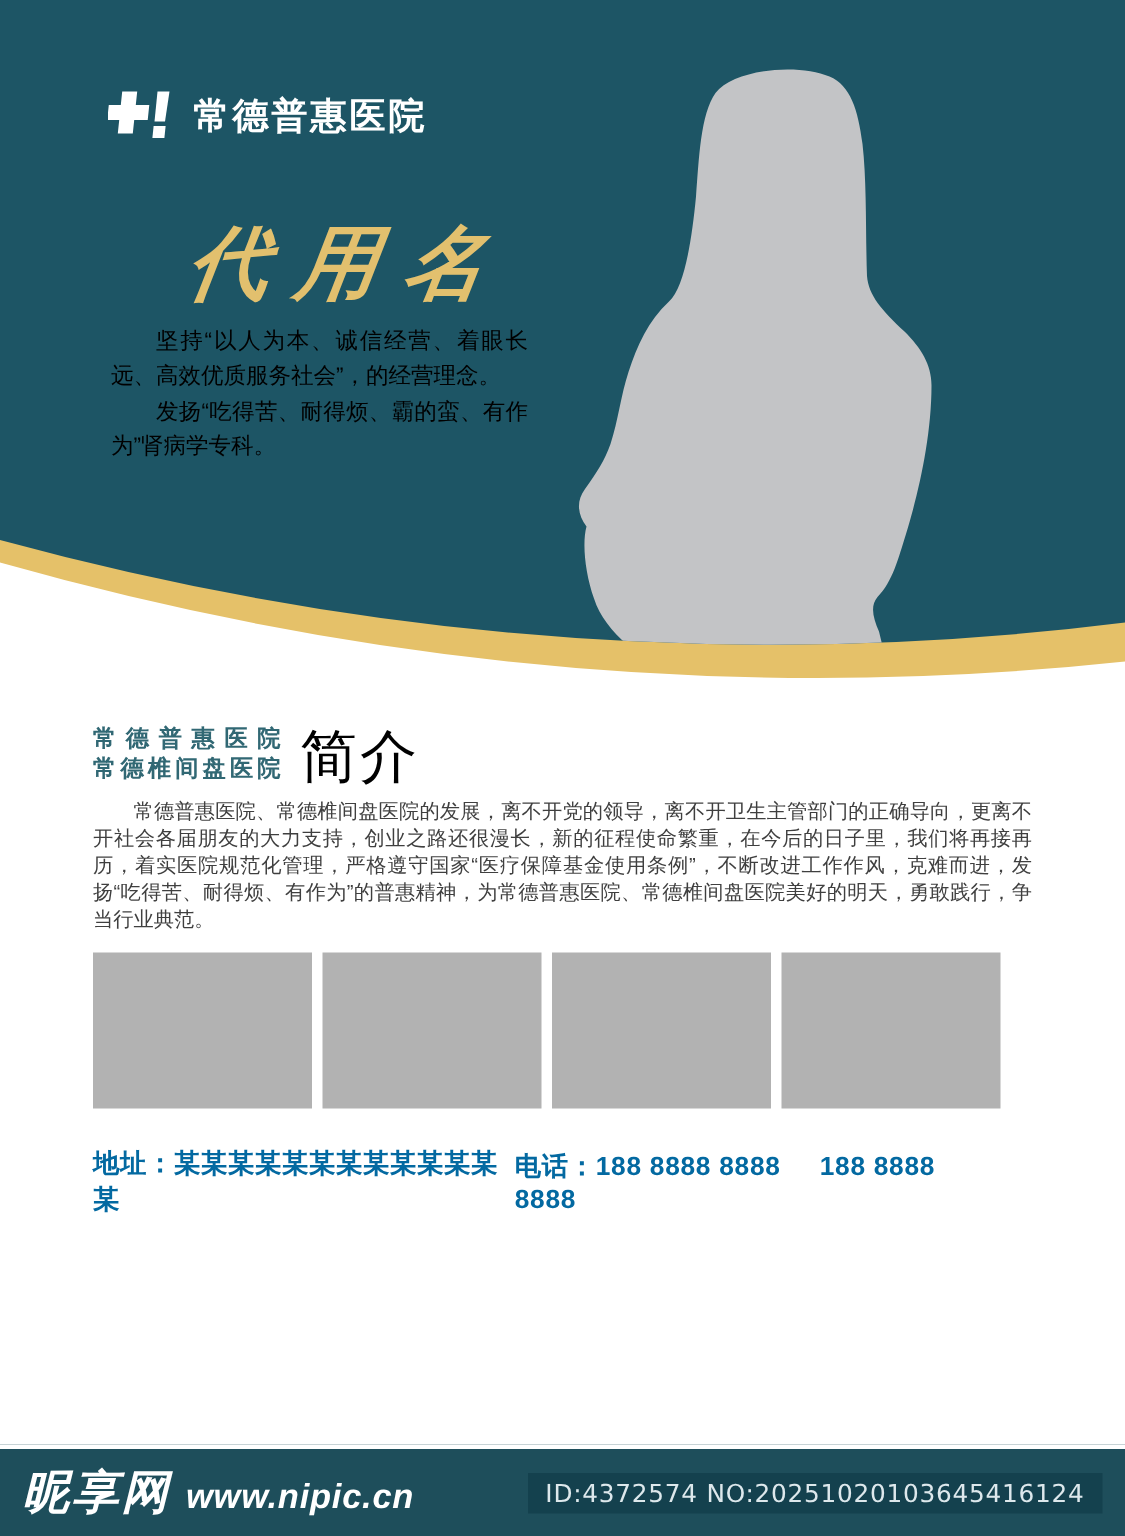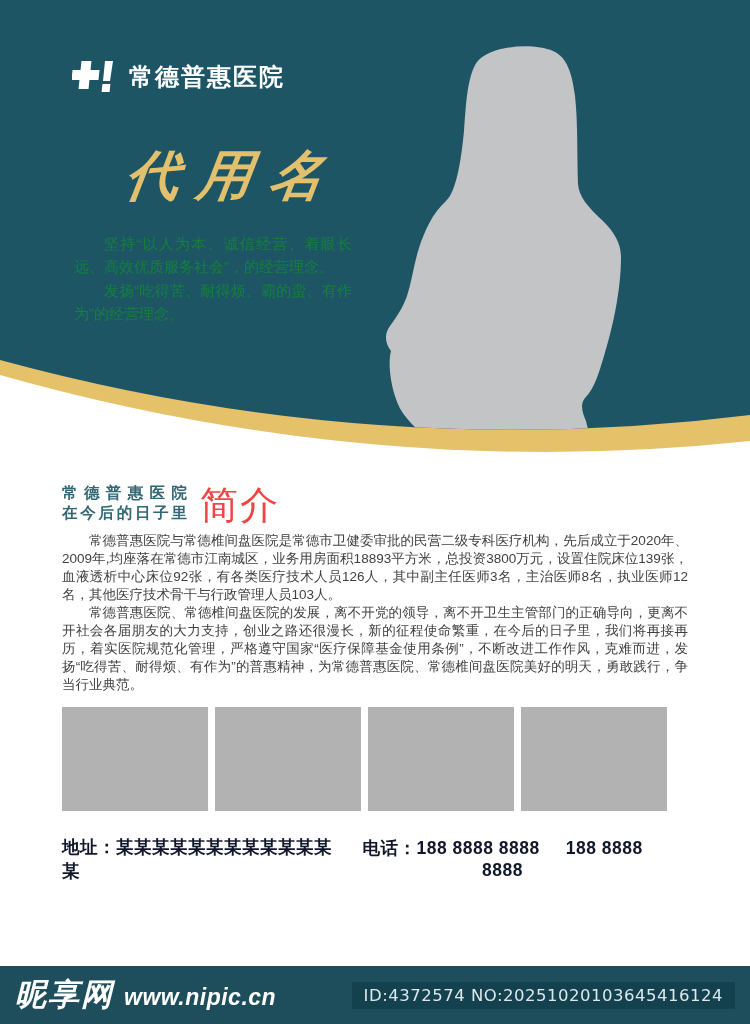--- a/index.html
+++ b/index.html
@@ -17,49 +17,49 @@
   .logo-row{position:absolute;left:72px;top:57px;display:flex;align-items:center;gap:13px;}
   .logo-icon{display:block;}
   .logo-text{color:#ffffff;font-size:24px;font-weight:bold;letter-spacing:2px;}
   .brand-name{
     position:absolute;left:126px;top:140px;
     color:#e2c06e;font-size:54px;font-weight:bold;font-style:italic;
     font-family:"DejaVu Serif","Liberation Serif",serif;
     transform:skewX(-8deg);letter-spacing:18px;white-space:nowrap;
   }
   .mission{
-    position:absolute;left:74px;top:232px;width:278px;
-    color:#15803d;font-size:15px;line-height:1.55;text-align:justify;
+    position:absolute;left:74px;top:216px;width:278px;
+    color:#000000;font-size:15px;line-height:1.55;text-align:justify;
   }
   .mission p{margin:0;text-indent:2em;}
 
   
   .intro{padding:0 62px;position:relative;}
   .intro-head{margin-top:13px;display:flex;align-items:flex-end;}
   .intro-names{
     width:126px;color:#316874;font-weight:bold;font-size:15.5px;line-height:1.3;
     letter-spacing:1px;text-align:justify;text-align-last:justify;
   }
   .intro-title{
-    color:#ef4444;font-size:38px;line-height:0.95;margin-left:12px;font-weight:500;
+    color:#000000;font-size:38px;line-height:0.95;margin-left:12px;font-weight:500;
     letter-spacing:2px;
   }
   .intro-body{margin-top:9px;color:#3f3f3f;font-size:13.5px;line-height:1.33;text-align:justify;}
   .intro-body p{margin:0;text-indent:2em;}
 
   
   .photos{margin-top:13px;display:flex;gap:7px;}
   .photo{width:146px;height:104px;background:#b2b2b2;}
 
   
   .contact{
     display:flex;align-items:center;margin-top:24px;padding-right:26px;
-    font-weight:bold;font-size:17.5px;color:#0f172a;letter-spacing:0.5px;
+    font-weight:bold;font-size:17.5px;color:#0369a1;letter-spacing:0.5px;
   }
-  .phone{margin-left:auto;text-align:center;}
+  .phone{margin-left:auto;}
   .phone-num2{margin-left:26px;}
 
   
   .footer{
     flex:0 0 61px;height:61px;background:#1e4e5b;
     display:flex;align-items:center;padding:0 15px;box-sizing:border-box;
     border-top:3px solid #ffffff;
   }
   .site{display:flex;align-items:baseline;color:#ffffff;font-style:italic;font-weight:bold;}
   .site-name{font-size:31px;letter-spacing:2px;}
@@ -116,35 +116,34 @@
           <path fill="#ffffff" d="M33 4 h8 l-3 20 h-7 Z"></path>
           <rect fill="#ffffff" x="30" y="27" width="8" height="8" transform="skewX(-6)" transform-origin="34 31"></rect>
         </svg>
         <span class="logo-text">常德普惠医院</span>
       </div>
 
       <div class="brand-name">代用名</div>
 
       <div class="mission">
         <p>坚持“以人为本、诚信经营、着眼长远、高效优质服务社会”，的经营理念。</p>
-        <p>发扬“吃得苦、耐得烦、霸的蛮、有作为”的经营理念。</p>
+        <p>发扬“吃得苦、耐得烦、霸的蛮、有作为”肾病学专科。</p>
       </div>
     </div>
 
     <div class="intro">
       <div class="intro-head">
         <div class="intro-names">
           <div>常德普惠医院</div>
-          <div>在今后的日子里</div>
+          <div>常德椎间盘医院</div>
         </div>
         <div class="intro-title">简介</div>
       </div>
 
       <div class="intro-body">
-        <p>常德普惠医院与常德椎间盘医院是常德市卫健委审批的民营二级专科医疗机构，先后成立于2020年、2009年,均座落在常德市江南城区，业务用房面积18893平方米，总投资3800万元，设置住院床位139张，血液透析中心床位92张，有各类医疗技术人员126人，其中副主任医师3名，主治医师8名，执业医师12名，其他医疗技术骨干与行政管理人员103人。</p>
         <p>常德普惠医院、常德椎间盘医院的发展，离不开党的领导，离不开卫生主管部门的正确导向，更离不开社会各届朋友的大力支持，创业之路还很漫长，新的征程使命繁重，在今后的日子里，我们将再接再历，着实医院规范化管理，严格遵守国家“医疗保障基金使用条例”，不断改进工作作风，克难而进，发扬“吃得苦、耐得烦、有作为”的普惠精神，为常德普惠医院、常德椎间盘医院美好的明天，勇敢践行，争当行业典范。</p>
       </div>
 
       <div class="photos">
         <div class="photo"></div>
         <div class="photo"></div>
         <div class="photo"></div>
         <div class="photo"></div>
       </div>
 

